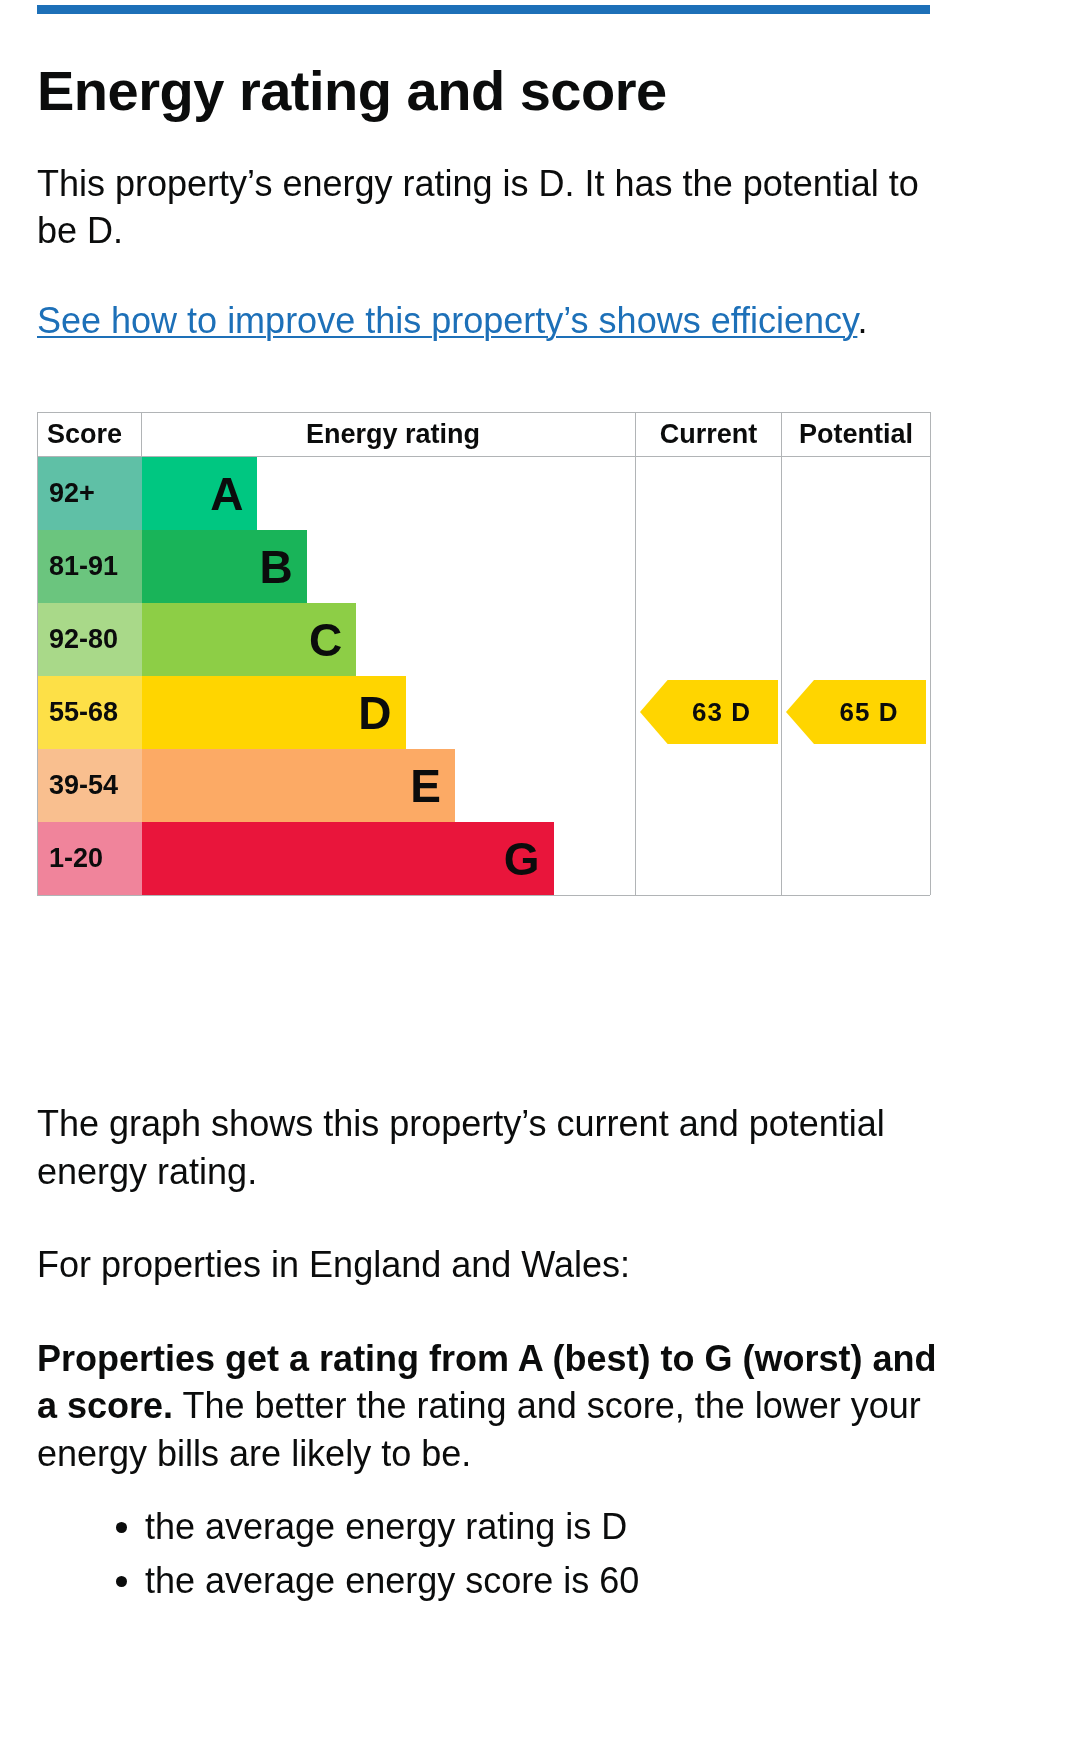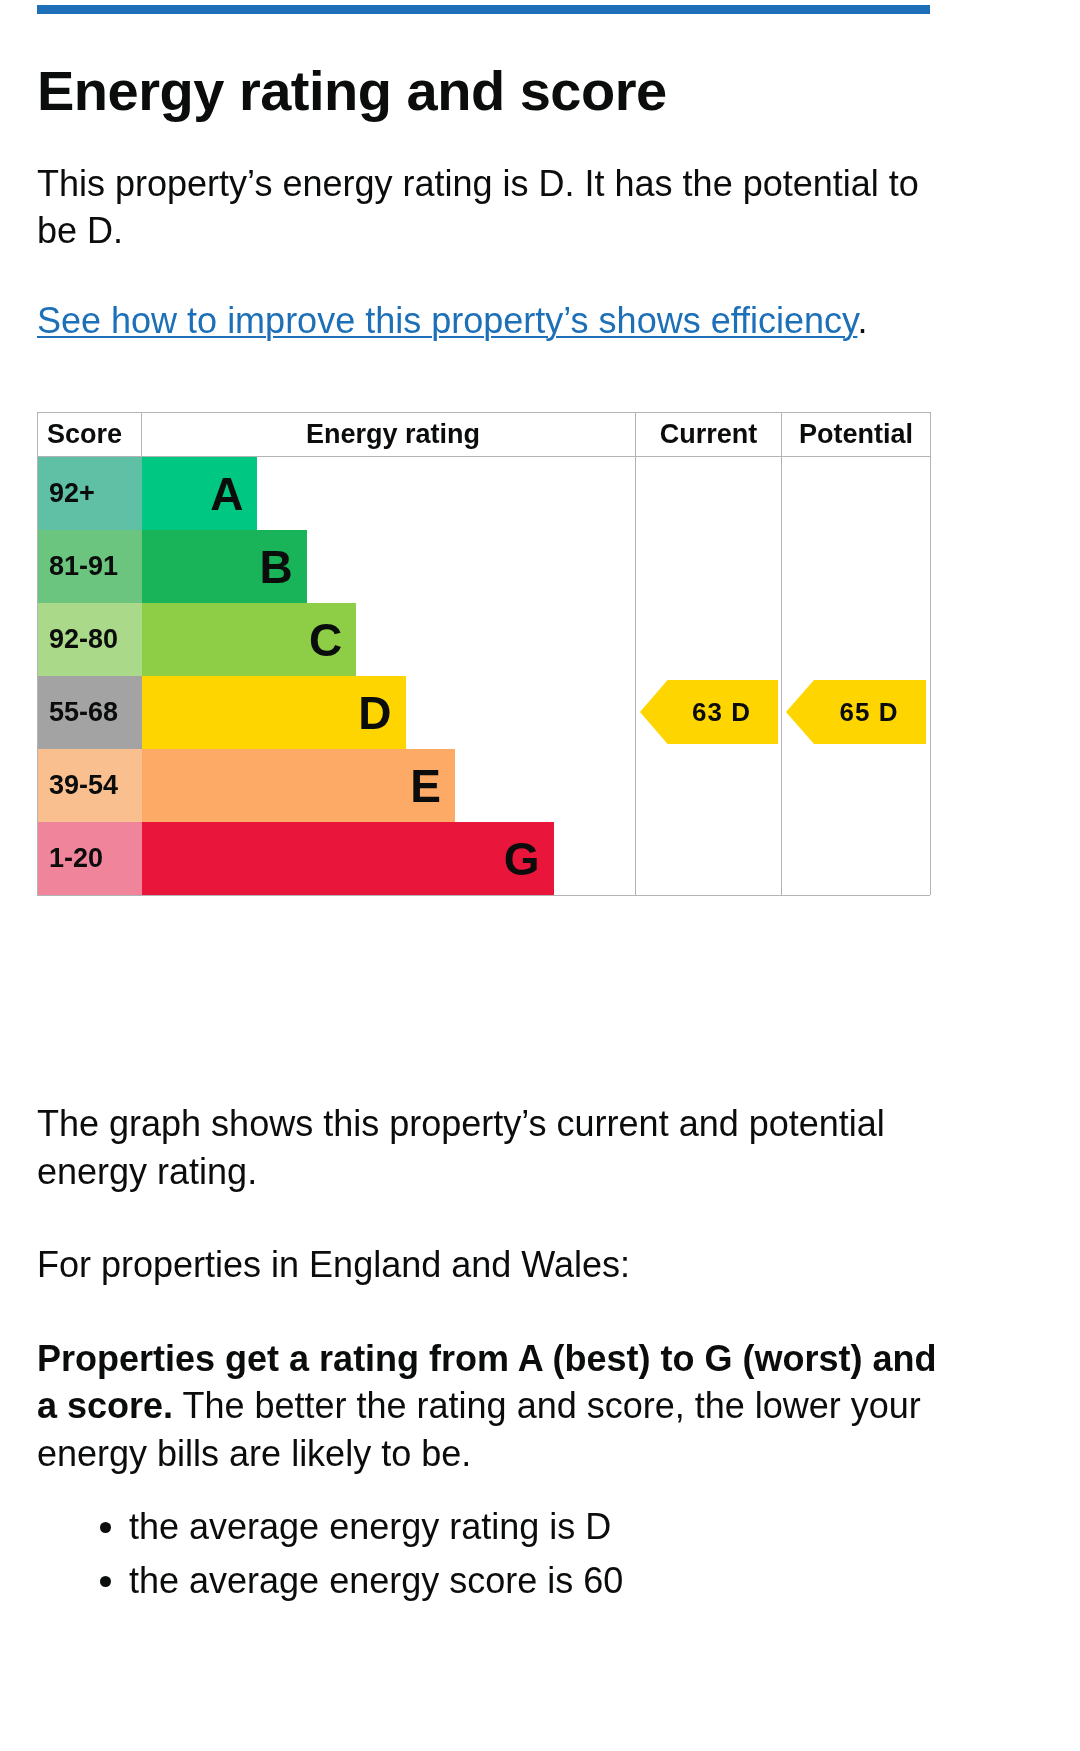--- a/index.html
+++ b/index.html
@@ -181,21 +181,21 @@
   .lower p { font-size: 36px; line-height: 1.32; margin: 0 0 0 0; font-weight: normal; }
   .lower p.spaced { margin-top: 46px; }
   .lower strong { font-weight: bold; }
 
   ul.avg-list {
     margin: 26px 0 0 0;
     padding-left: 92px;
     font-size: 36px;
     line-height: 1.32;
   }
-  ul.avg-list li { margin: 0 0 6px 0; }
+  ul.avg-list li { margin: 0 0 6px 16px; }
 </style>
 </head>
 <body>
 
 <div class="page">
 
   <div class="top-rule"></div>
 
   <div class="content">
     <h1 class="page-title">Energy rating and score</h1>
@@ -232,21 +232,21 @@
           </tr>
           <tr class="band-row">
             <td class="score-cell" style="background: rgb(169, 217, 137);">92-80</td>
             <td class="bar-cell">
               <div class="bar" style="background: rgb(141, 206, 70); width: 43.5%;">C</div>
             </td>
             <td class="arrow-cell current"></td>
             <td class="arrow-cell potential"></td>
           </tr>
           <tr class="band-row">
-            <td class="score-cell" style="background: #a3a3a3;">55-68</td>
+            <td class="score-cell" style="background: #fde047;">55-68</td>
             <td class="bar-cell">
               <div class="bar" style="background: rgb(255, 213, 0); width: 53.5%;">D</div>
             </td>
             <td class="arrow-cell current">
               <div class="arrow-wrap">
                 <svg class="svg-arrow" viewBox="0 0 140 64" preserveAspectRatio="none">
                   <polygon points="0,32 28,0 140,0 140,64 28,64" fill="#ffd500"></polygon>
                 </svg>
                 <div class="arrow-label">63  D</div>
               </div>

